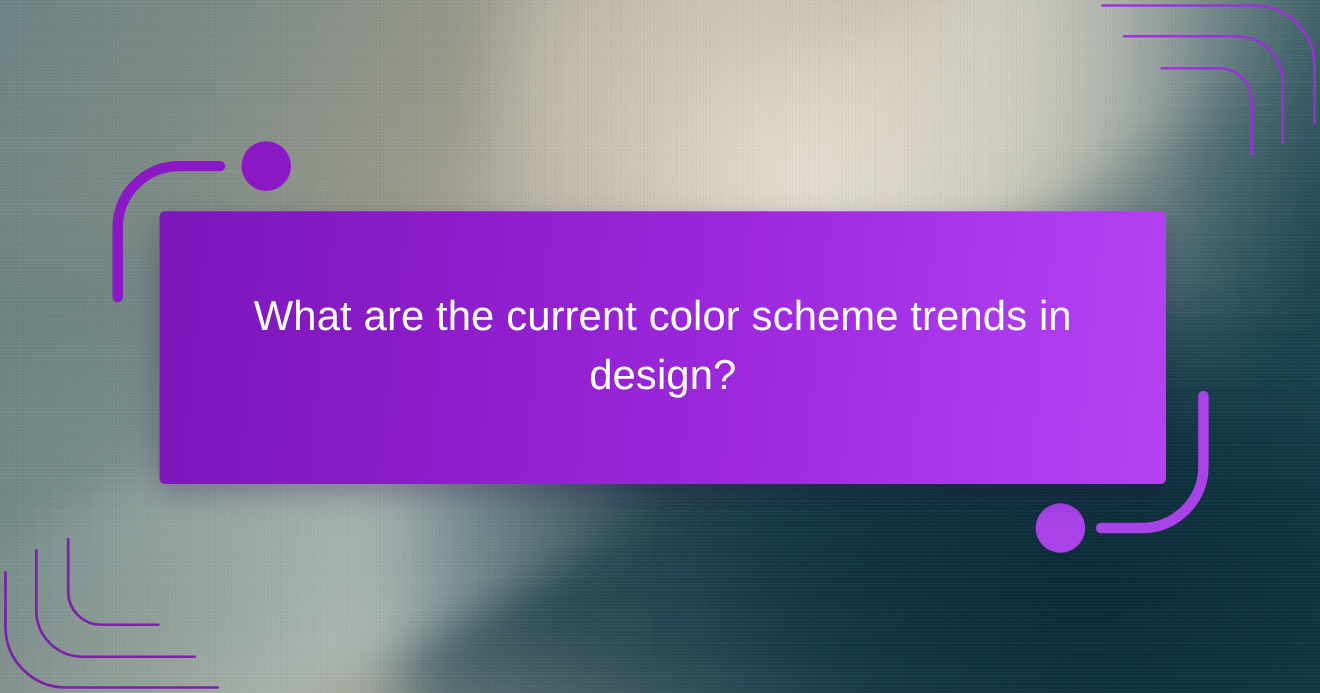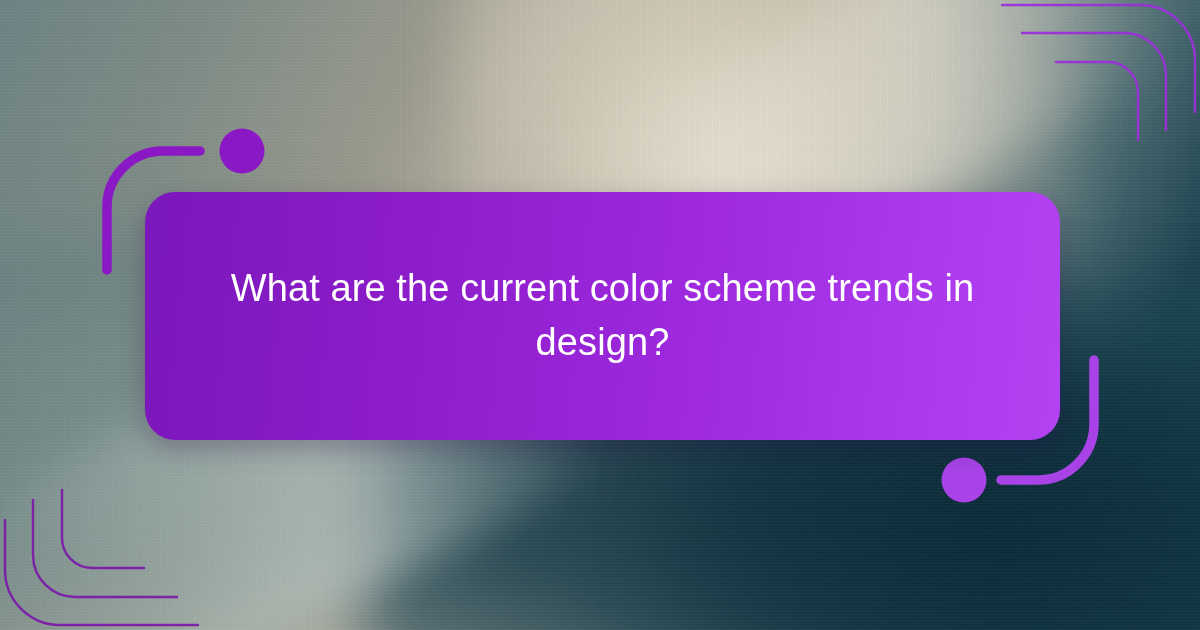--- a/index.html
+++ b/index.html
@@ -143,21 +143,21 @@
     height: 630px;
   }
 
   
   .card {
     position: absolute;
     left: 145px;
     top: 192px;
     width: 915px;
     height: 248px;
-    border-radius: 30px;
+    border-radius: 5px;
     background: linear-gradient(96deg, #7b17bb 0%, #8b1cc8 26%, #9d28dd 58%, #ad3bee 86%, #b342f2 100%);
     box-shadow: 0 10px 26px rgba(40,10,70,0.28);
     display: flex;
     align-items: center;
     justify-content: center;
     box-sizing: border-box;
     padding: 18px 70px;
   }
   .card-text {
     color: #ffffff;

